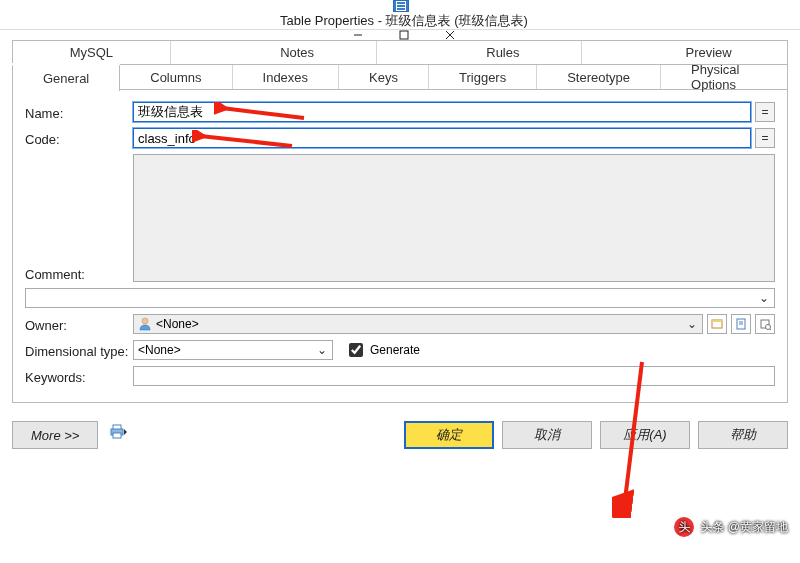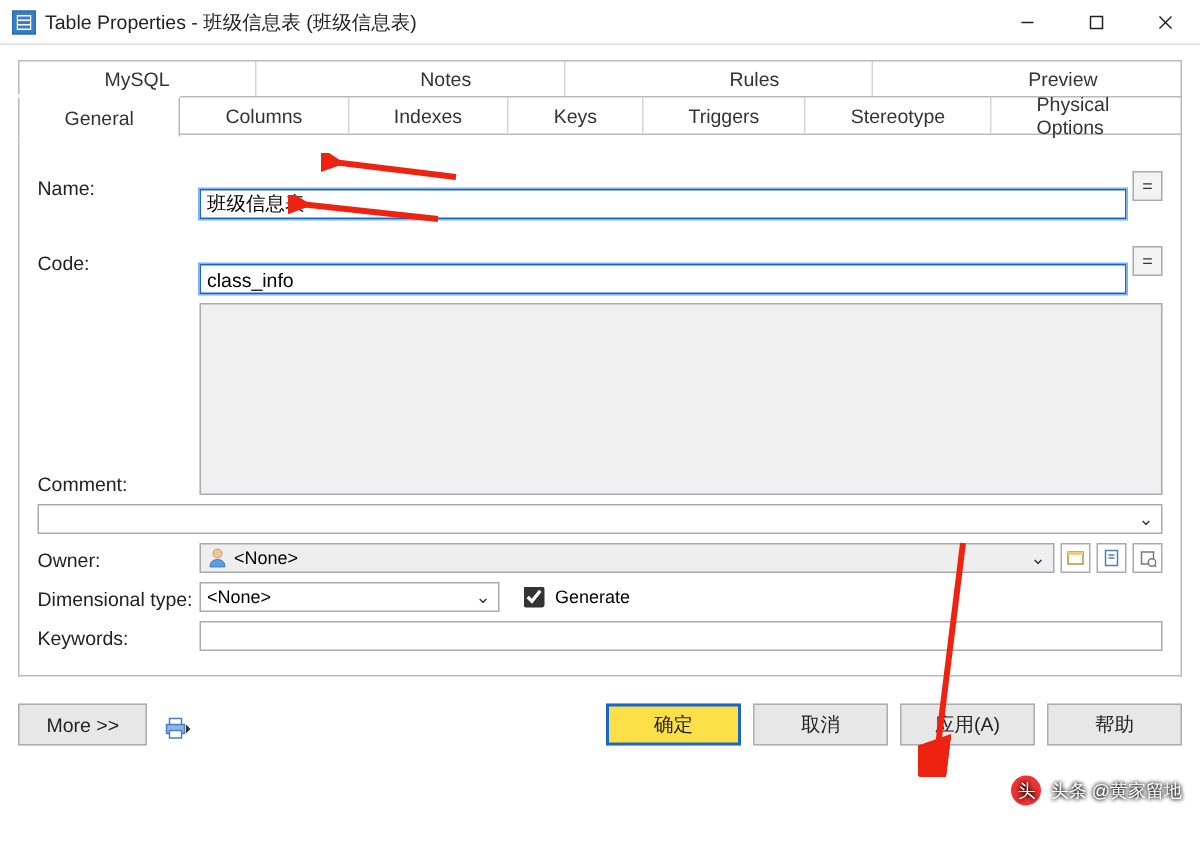--- a/index.html
+++ b/index.html
@@ -1,17 +1,17 @@
 <!DOCTYPE html>
 <html><head>
 <meta charset="utf-8">
 <style>
   * { box-sizing: border-box; font-family: "Segoe UI", Tahoma, sans-serif; font-size: 12px; }
   body { margin: 0; background: #fff; width: 800px; height: 563px; overflow: hidden; }
-  .titlebar { height: 30px; display: flex; align-items: center; padding: 0 0 0 8px; border-bottom: 1px solid #ddd; }
+  .titlebar { height: 30px; display: flex; align-items: center; padding: 0 0 0 8px; border-bottom: 1px solid #ddd; flex-direction: column; }
   .title-icon { width: 16px; height: 16px; background: #3a7ec7; border: 1px solid #2a6db5; margin-right: 6px; display: inline-flex; align-items: center; justify-content: center; }
   .title-icon svg { width: 10px; height: 10px; }
   .title-text { font-size: 13px; color: #222; flex: 1; }
   .win-btns { display: flex; height: 100%; }
   .win-btn { width: 46px; height: 100%; display: flex; align-items: center; justify-content: center; color: #222; }
 
   .content { padding: 10px 12px 8px 12px; }
 
   .tabs-upper { display: flex; height: 24px; border: 1px solid #b9b9b9; border-bottom: none; background: #fff; gap: 48px; }
   .tabs-upper .utab { flex: 1; display: flex; align-items: center; justify-content: center; border-right: 1px solid #d5d5d5; color: #333; font-size: 13px; }
@@ -24,36 +24,36 @@
   .tabs-lower-wrap .ltab:first-child.active { border-left: 1px solid #b9b9b9; margin-left: -1px; }
 
   .panel { border: 1px solid #b9b9b9; border-top: none; padding: 12px 12px 10px 12px; }
 
   .row { display: flex; align-items: center; margin-bottom: 6px; }
   .row.top-align { align-items: flex-end; }
   .lbl { width: 108px; color: #222; font-size: 13px; padding-top: 2px; }
   .field { flex: 1; display: flex; align-items: center; gap: 4px; }
 
   input[type=text], textarea, .select, .combo { border: 1px solid #a7abb0; background: #fff; padding: 2px 4px; font-size: 13px; width: 100%; height: 20px; }
-  input.hi { border: 1px solid #1b66c9; outline: 1px solid #7fb0f0; margin-top: 24px; }
+  input.hi { border: 1px solid #1b66c9; outline: 1px solid #7fb0f0; }
   textarea { height: 128px; resize: none; border: 1px solid #a7abb0; background: #efefef; }
   .select, .combo { display: flex; align-items: center; justify-content: space-between; background: #f3f3f3; padding: 0 2px 0 4px; }
   .select .caret, .combo .caret { width: 16px; text-align: center; color: #333; }
   .combo.white { background: #fff; }
 
   .sqbtn { width: 20px; height: 20px; border: 1px solid #a7abb0; background: #f3f3f3; display: flex; align-items: center; justify-content: center; font-size: 12px; color: #333; flex: 0 0 20px; }
   .iconbtn { width: 20px; height: 20px; border: 1px solid #a7abb0; background: #fefefe; display: flex; align-items: center; justify-content: center; flex: 0 0 20px; }
 
   .owner-row .combo { background: #eeeeee; }
   .owner-icon { width: 14px; height: 14px; margin-right: 4px; }
 
   .chk-wrap { display: flex; align-items: center; gap: 4px; }
   input[type=checkbox] { width: 14px; height: 14px; accent-color: #333; }
 
-  .footer { display: flex; align-items: flex-end; padding: 10px 12px; gap: 8px; }
+  .footer { display: flex; align-items: flex-start; padding: 10px 12px; gap: 8px; font-style: italic; }
   .btn { height: 28px; padding: 0 18px; border: 1px solid #adadad; background: #e7e7e7; display: flex; align-items: center; justify-content: center; font-size: 13px; color: #222; min-width: 90px; }
   .btn.primary { border: 2px solid #1b66c9; background: #fde047; }
   .btn.more { min-width: 84px; }
   .print-ico { width: 22px; height: 22px; display: flex; align-items: center; justify-content: center; margin-left: 2px; }
 
   .arrow { position: absolute; pointer-events: none; }
   .arrow svg { display: block; }
 
   .watermark { position: absolute; right: 12px; bottom: 26px; display: flex; align-items: center; gap: 6px; color: #fff; text-shadow: 0 0 3px #000, 0 0 3px #000; font-size: 14px; }
   .wm-ico { width: 20px; height: 20px; border-radius: 50%; background: #e33; display: flex; align-items: center; justify-content: center; color: #fff; font-size: 12px; }

